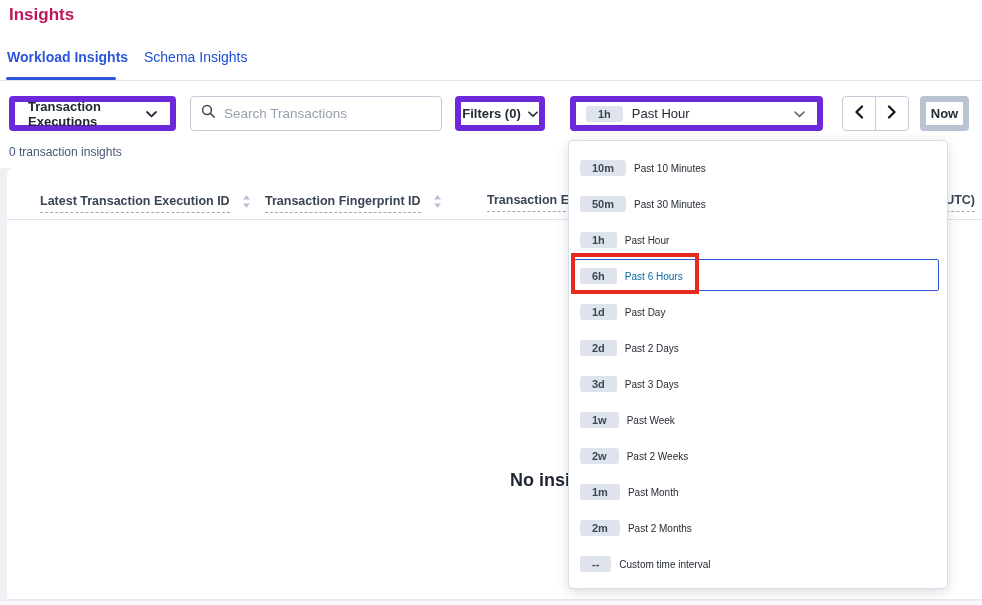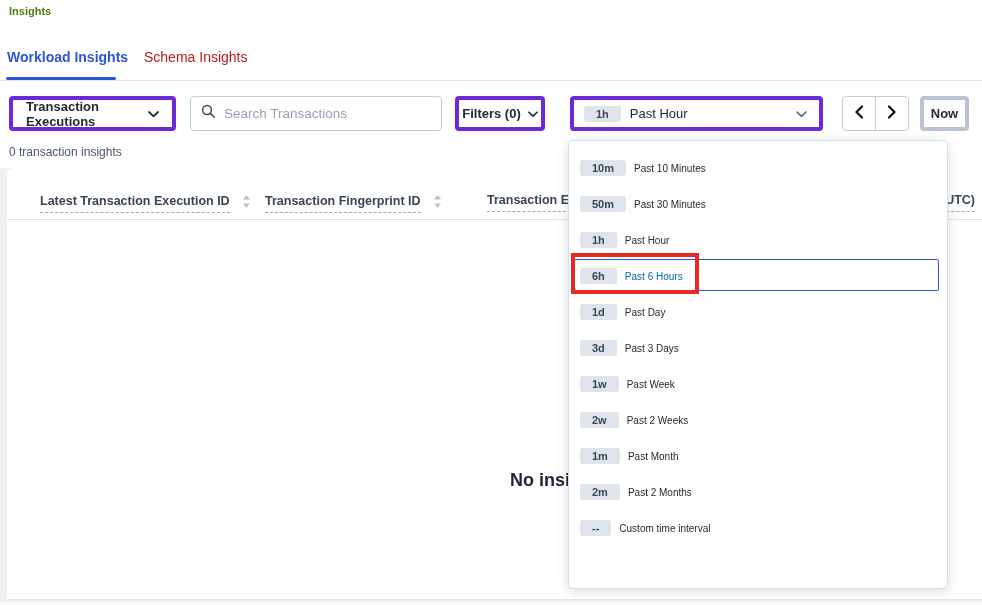--- a/index.html
+++ b/index.html
@@ -1,29 +1,29 @@
 <!DOCTYPE html>
 <html><head>
 <meta charset="utf-8">
 <style>
   * { margin:0; padding:0; box-sizing:border-box; }
   html,body { width:982px; height:605px; overflow:hidden; }
   body { font-family:"Liberation Sans", sans-serif; background:#eef0f4; position:relative; color:#242a35; }
 
   
   .header { position:absolute; left:0; top:0; width:982px; height:168px; background:#ffffff; z-index:2; }
-  .page-title { position:absolute; left:9px; top:5px; font-size:11px; font-weight:700; color:#4d7c0f; }
+  .page-title { position:absolute; left:9px; top:5px; font-size:17px; font-weight:700; color:#be185d; }
   .tab { position:absolute; top:49px; font-size:14px; font-weight:600; cursor:pointer; }
   .tab-workload { left:7px; color:#2b55db; }
-  .tab-schema { left:144px; color:#b91c1c; font-weight:400;text-align:right; }
+  .tab-schema { left:144px; color:#1d4ed8; font-weight:400;text-align:right; }
   .tab-underline { position:absolute; left:6px; top:77px; width:110px; height:3px; background:#2b55db; border-radius:2px; }
   .tabs-divider { position:absolute; left:0; top:80px; width:982px; height:1px; background:#e0e4ea; }
 
   
-  .btn { position:absolute; top:96px; height:35px; background:#fff; border:4px solid #6d28d9; border-radius:4px;
+  .btn { position:absolute; top:96px; height:35px; background:#fff; border:6px solid #6d28d9; border-radius:4px;
          display:flex; align-items:center; font-size:13px; cursor:pointer; }
   .btn-type { left:9px; width:167px; justify-content:space-between; padding:0 13px; font-weight:700; }
   .search-box { position:absolute; left:190px; top:96px; width:252px; height:35px; border:1px solid #c3cbd9;
                 border-radius:4px; background:#fff; display:flex; align-items:center; padding:12px 10px; }
   .search-box input { border:none; outline:none; flex:1; margin-left:8px; font-size:13.5px; font-family:"Liberation Sans",sans-serif; color:#242a35; }
   .search-box input::placeholder { color:#96a0b0; }
   .btn-filters { left:455px; width:90px; justify-content:center; gap:7px; font-weight:700; }
   .time-selector { left:570px; width:253px; padding:0 12px 0 10px; }
   .time-selector .sel-label { margin-left:9px; font-size:13px; color:#242a35; flex:1; }
   .badge { display:inline-flex; align-items:center; justify-content:center; min-width:31px; height:16px;
@@ -181,20 +181,24 @@
   </div>
   <div class="dd-item selected">
     <span class="badge">6h</span>
     <span class="dd-label">Past 6 Hours</span>
   </div>
   <div class="dd-item">
     <span class="badge">1d</span>
     <span class="dd-label">Past Day</span>
   </div>
   <div class="dd-item">
+    <span class="badge">2d</span>
+    <span class="dd-label">Past 2 Days</span>
+  </div>
+  <div class="dd-item">
     <span class="badge">3d</span>
     <span class="dd-label">Past 3 Days</span>
   </div>
   <div class="dd-item">
     <span class="badge">1w</span>
     <span class="dd-label">Past Week</span>
   </div>
   <div class="dd-item">
     <span class="badge">2w</span>
     <span class="dd-label">Past 2 Weeks</span>

